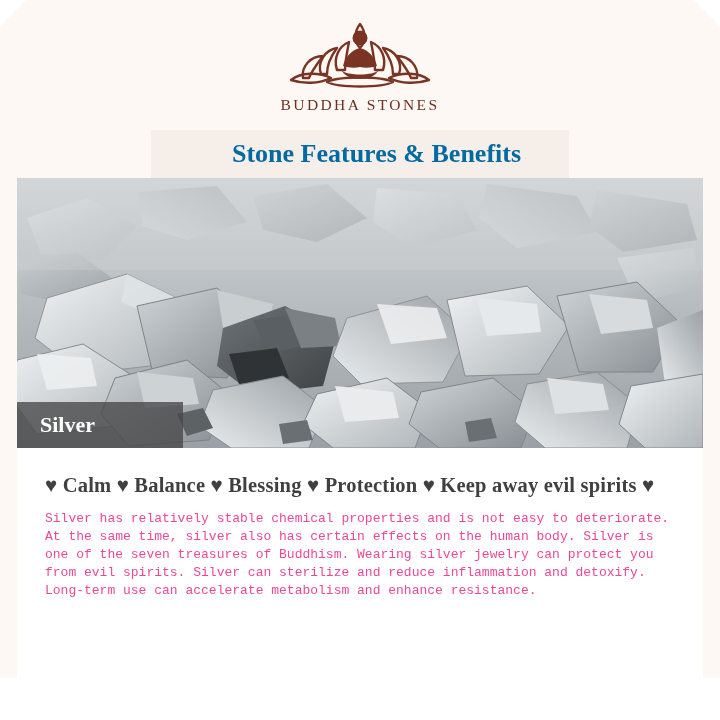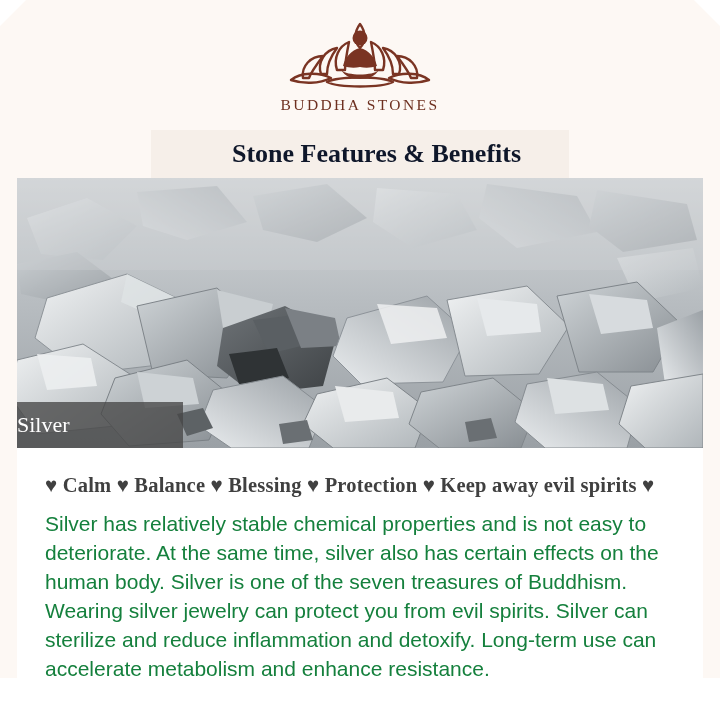--- a/index.html
+++ b/index.html
@@ -90,21 +90,21 @@
     height: 48px;
     background: #f6efe9;
     display: flex;
     align-items: center;
     justify-content: center;
   }
   .title-text {
     font-family: "Liberation Serif", serif;
     font-size: 26px;
     font-weight: bold;
-    color: #0f172a;
+    color: #0369a1;
     margin-left: 33px;
   }
   
   .photo {
     position: absolute;
     top: 178px;
     left: 17px;
     width: 686px;
     height: 270px;
     overflow: hidden;
@@ -116,24 +116,25 @@
     top: 402px;
     left: 17px;
     width: 166px;
     height: 46px;
     background: rgba(70,70,70,0.78);
     display: flex;
     align-items: center;
     z-index: 4;
   }
   .stone-label-text {
+    padding-left: 23px;
     color: #ffffff;
     font-family: "Liberation Serif", serif;
     font-size: 22px;
-    font-weight: normal;
+    font-weight: bold;
   }
   
   .text-panel {
     position: absolute;
     top: 448px;
     left: 17px;
     width: 686px;
     height: 230px;
     background: #ffffff;
     box-sizing: border-box;
@@ -142,24 +143,24 @@
   .keywords {
     font-family: "Liberation Serif", serif;
     font-size: 20.5px;
     font-weight: bold;
     color: #404040;
     letter-spacing: 0.2px;
     white-space: nowrap;
   }
   .body-copy {
     margin-top: 13px;
-    font-family: Liberation Sans, sans-serif;
-    font-size: 21px;
+    font-family: Liberation Mono, monospace;
+    font-size: 13px;
     line-height: 1.38;
-    color: #15803d;
+    color: #ec4899;
   }
   .bottom-strip {
     position: absolute;
     bottom: 0;
     left: 0;
     width: 720px;
     height: 42px;
     background: #ffffff;
   }
 </style>

